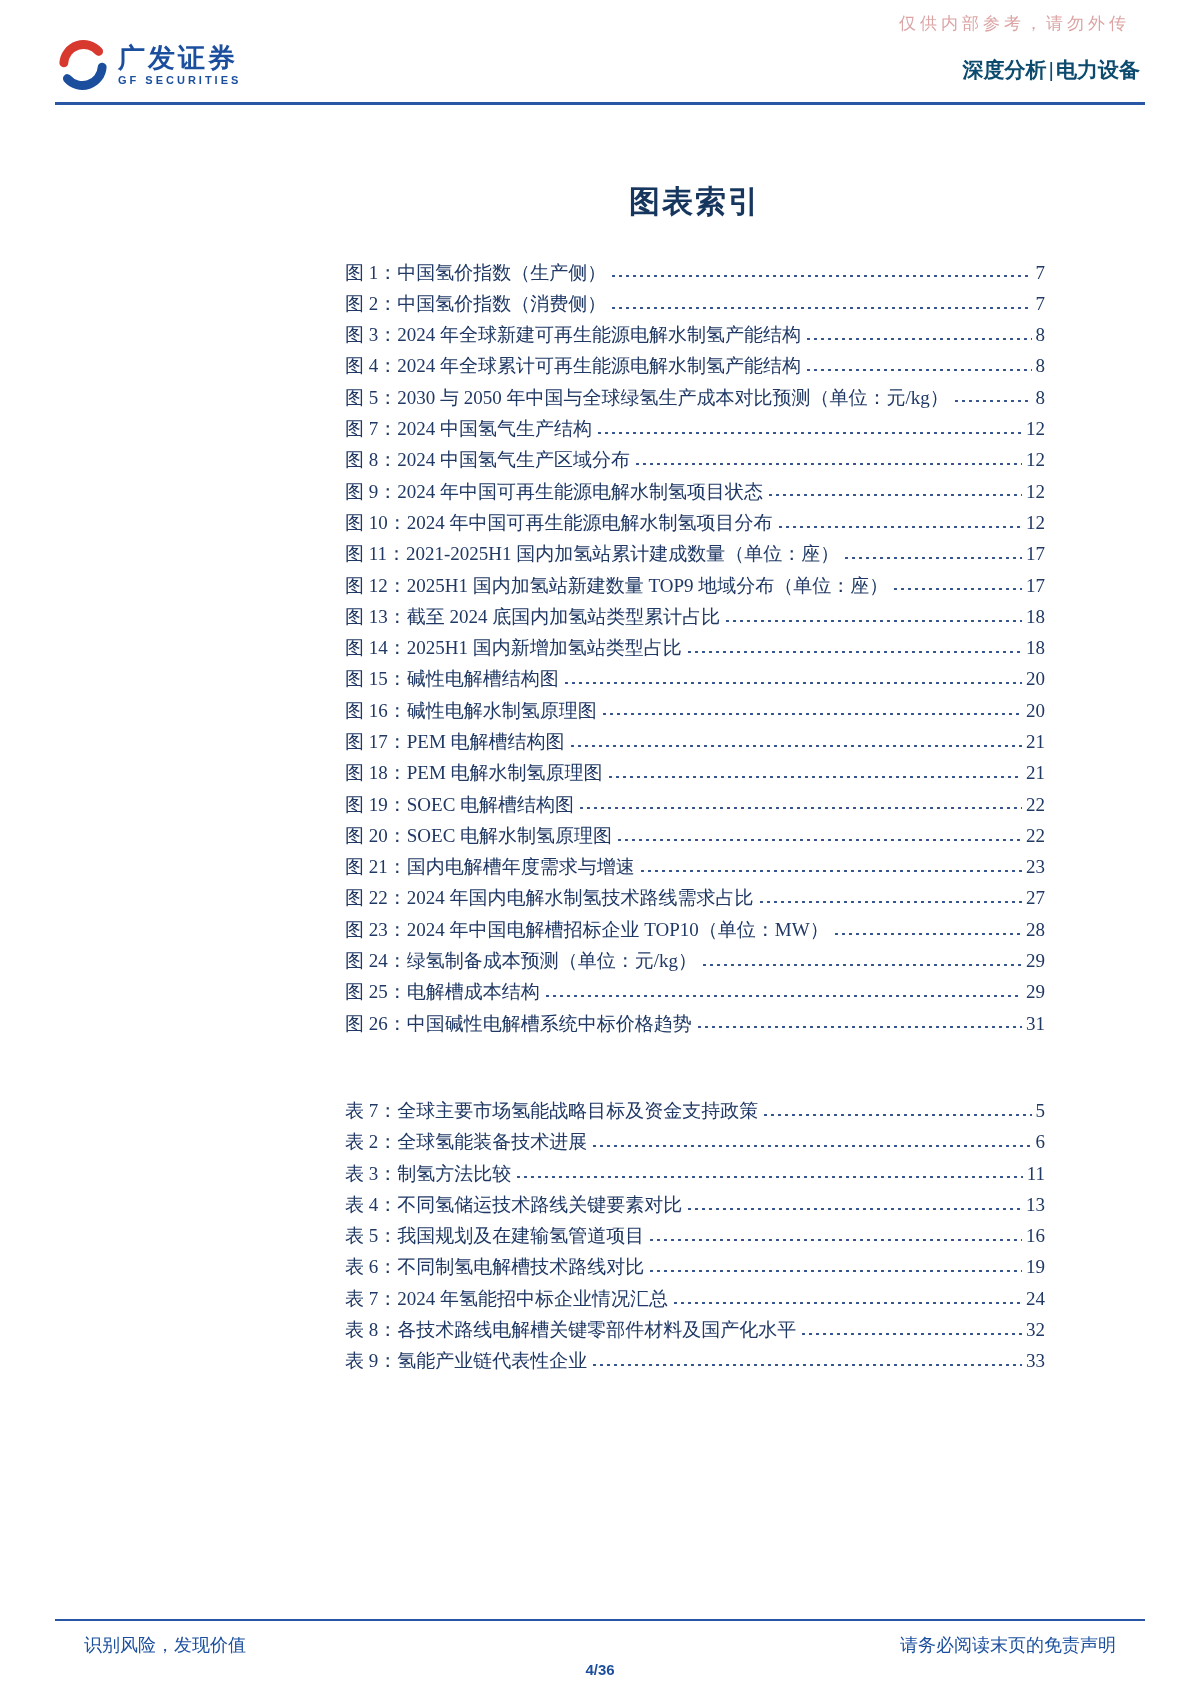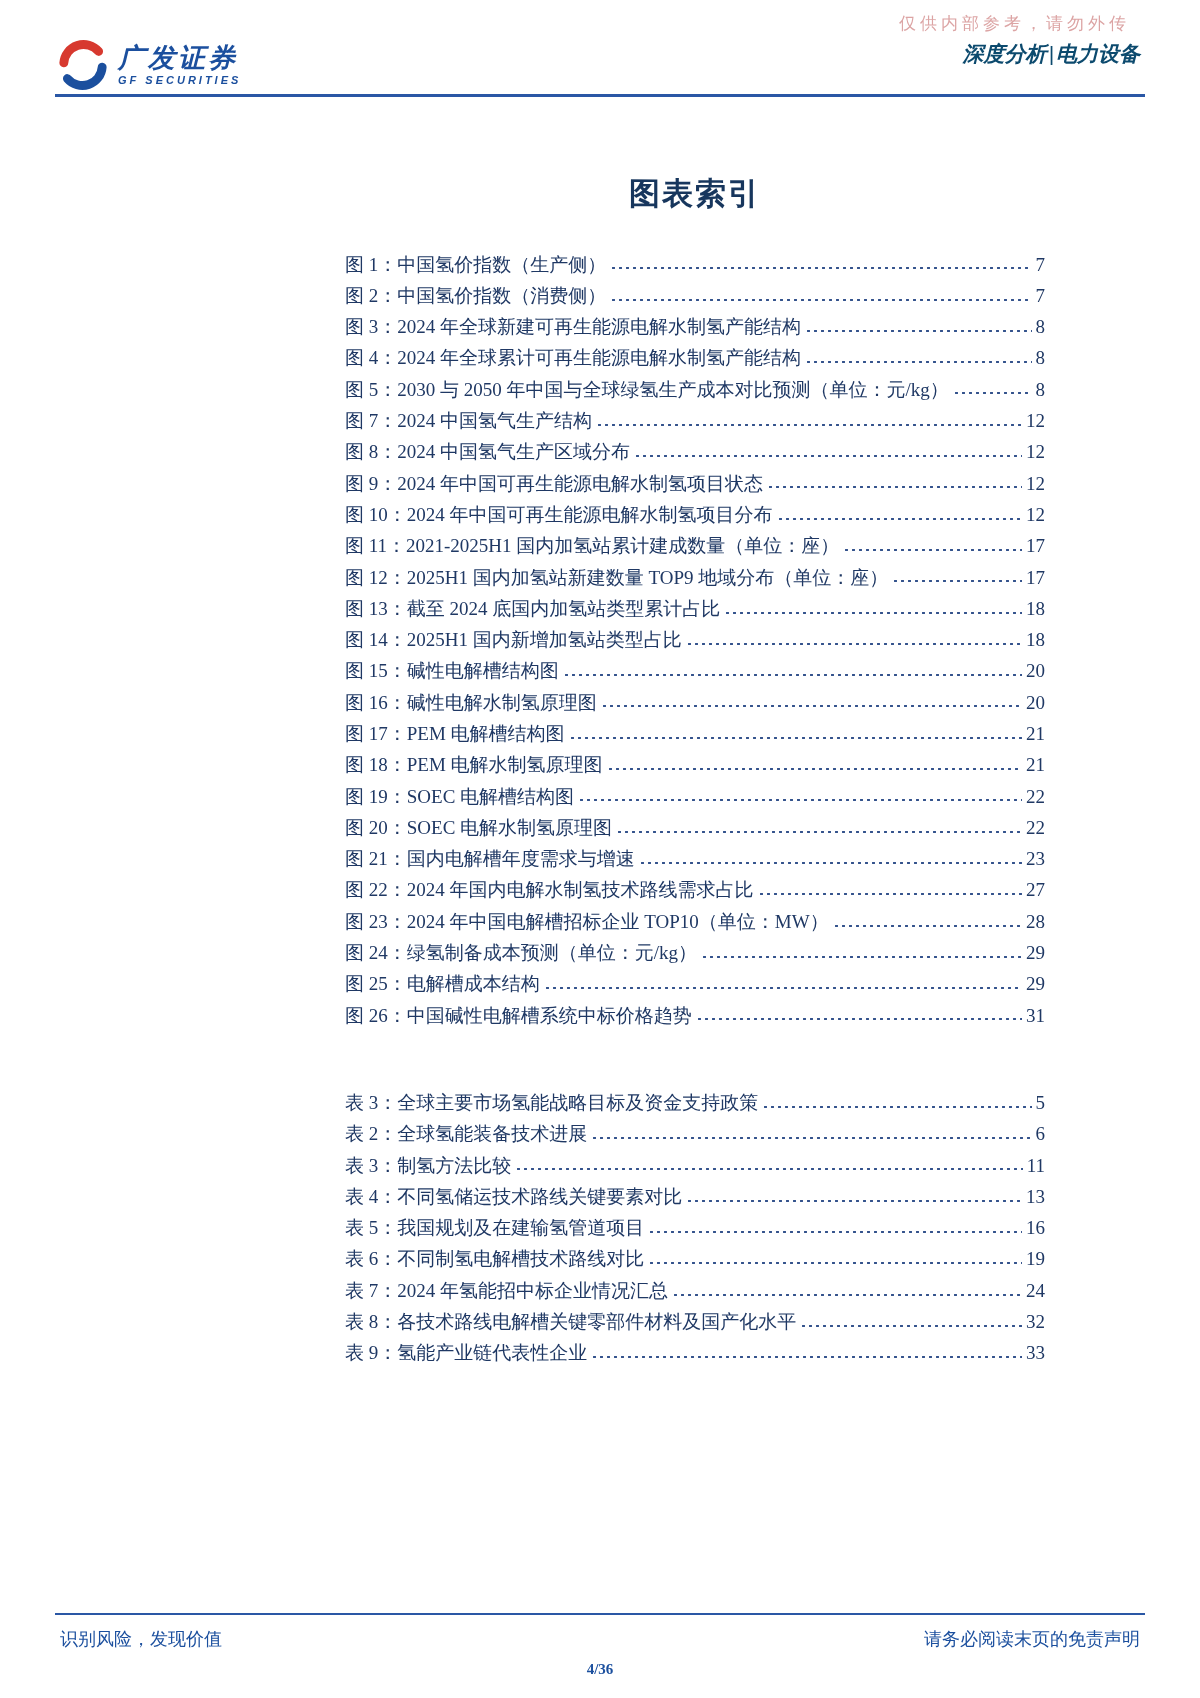--- a/index.html
+++ b/index.html
@@ -21,22 +21,22 @@
     text-align:right;
     color:#dca4a4;
     font-size:17px;
     letter-spacing:4px;
     font-family:"Liberation Sans", sans-serif;
   }
   
   header{
     display:flex;
     justify-content:space-between;
-    padding:40px 60px 4px 58px;
-    font-style:italic;
+    align-items:flex-end;
+    padding:40px 60px 12px 58px;
   }
   .brand{display:flex;align-items:center;gap:10px;}
   .logo-mark{width:50px;height:50px;flex:0 0 auto;}
   .brand-text{display:flex;flex-direction:column;line-height:1.15;}
   .brand-cn{
     font-size:27px;font-weight:bold;color:#1b4f9e;letter-spacing:3px;
     font-family:"Liberation Sans", sans-serif;
   }
   .brand-en{
     font-size:11px;font-weight:bold;color:#1b4f9e;letter-spacing:3px;
@@ -77,27 +77,27 @@
     background-size:7px 4px;
     background-repeat:repeat-x;
     background-position:left bottom;
   }
   .toc-page{white-space:nowrap;line-height:1.25;}
   
   footer{position:absolute;left:0;right:0;bottom:20px;}
   .footer-rule{height:2px;background:#2a57a5;margin:0 55px 12px 55px;}
   .footer-row{
     display:flex;justify-content:space-between;
-    padding:0 60px;
+    padding:0 84px;
     color:#1b4f9e;font-size:18px;
     font-family:"Liberation Sans", sans-serif;
   }
   .page-number{
     text-align:center;color:#1b4f9e;font-weight:bold;font-size:15px;
-    margin-top:10px;font-family:Liberation Serif, serif;
+    margin-top:4px;font-family:Liberation Sans, sans-serif;
   }
 </style>
 </head>
 <body>
 
 <div class="page">
 
   <div class="watermark">仅供内部参考，请勿外传</div>
 
   <header>
@@ -269,21 +269,21 @@
 
   <div class="toc-row">
     <span class="toc-text">图 26：中国碱性电解槽系统中标价格趋势</span>
     <span class="leader"></span>
     <span class="toc-page">31</span>
   </div>
 </div>
 
     <div class="toc-section" id="tables-list">
   <div class="toc-row">
-    <span class="toc-text">表 3：全球主要市场氢能战略目标及资金支持政策</span>
+    <span class="toc-text">表 7：全球主要市场氢能战略目标及资金支持政策</span>
     <span class="leader"></span>
     <span class="toc-page">5</span>
   </div>
 
   <div class="toc-row">
     <span class="toc-text">表 2：全球氢能装备技术进展</span>
     <span class="leader"></span>
     <span class="toc-page">6</span>
   </div>
 

